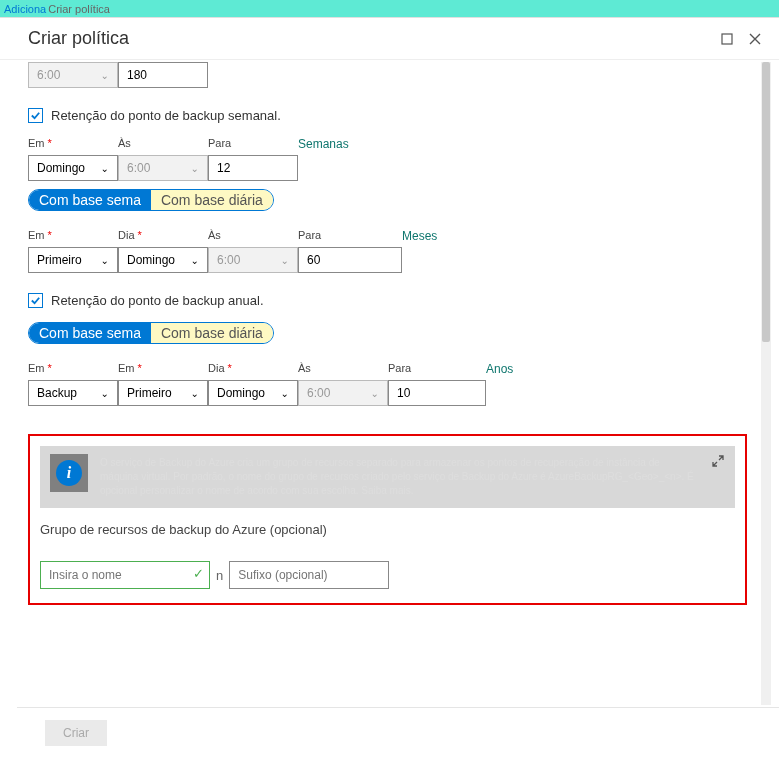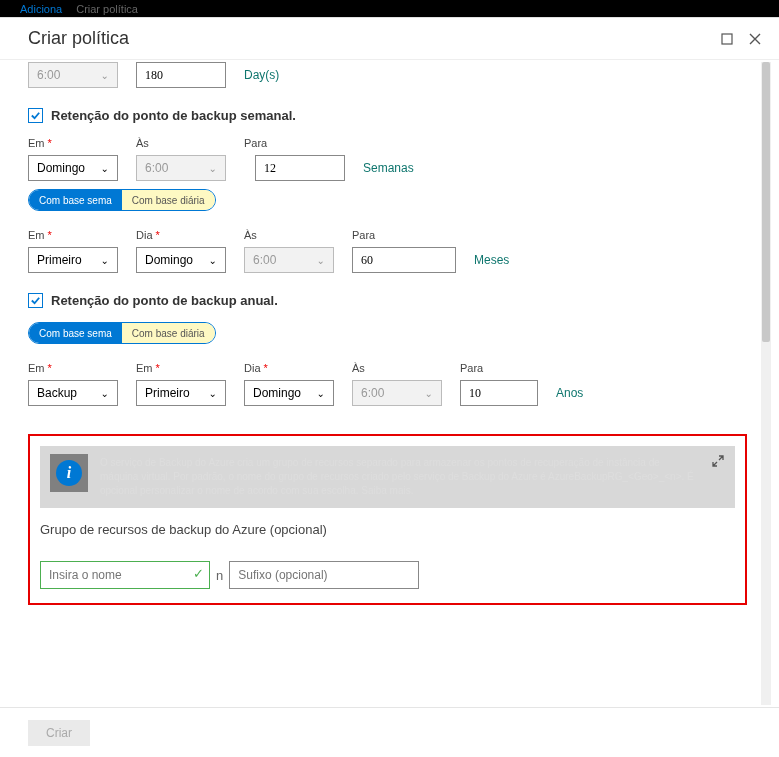--- a/index.html
+++ b/index.html
@@ -1,70 +1,70 @@
 <!DOCTYPE html>
 <html><head>
 <meta charset="utf-8">
 <style>
   * { box-sizing: border-box; margin: 0; padding: 0; font-family: 'Segoe UI', Arial, sans-serif; }
   body { background: #fff; width: 779px; height: 757px; overflow: hidden; position: relative; }
   
-  .tab-bar { height: 18px; background: #000000; border-bottom: 1px solid #e0e0e0; display: flex; align-items: center; padding-left: 20px; font-size: 11px; gap: 12px; }
+  .tab-bar { height: 18px; background: #5eead4; border-bottom: 1px solid #e0e0e0; display: flex; align-items: center; padding-left: 4px; font-size: 11px; }
   .tab-bar .link { color: #0078d4; }
   .tab-bar .current { color: #666; margin-left: 2px; }
   
   .blade-header { height: 42px; display: flex; align-items: center; padding: 0 16px 0 28px; border-bottom: 1px solid #eee; }
   .blade-header h1 { font-size: 18px; font-weight: 400; color: #333; flex: 1; }
   .blade-header .hbtn { width: 16px; height: 16px; margin-left: 12px; cursor: pointer; display: flex; align-items: center; justify-content: center; color: #555; }
   
   .content { position: absolute; top: 60px; left: 0; right: 24px; bottom: 50px; overflow-y: auto; padding: 4px 8px 4px 28px; }
   .scrollbar { position: absolute; right: 8px; top: 62px; width: 10px; bottom: 52px; background: #f0f0f0; }
   .scrollbar .thumb { position: absolute; left: 1px; right: 1px; top: 0; height: 280px; background: #c8c8c8; border-radius: 2px; }
   
-  .row { display: flex; align-items: flex-end; gap: 18px; margin-bottom: 8px; }
+  .row { display: flex; margin-bottom: 8px; }
   .field { display: flex; flex-direction: column; }
   .lbl { font-size: 11px; color: #444; margin-bottom: 6px; }
   .req::after { content: " *"; color: #e00; }
   
   .sel, .txt { height: 26px; border: 1px solid #888; background: #fff; font-size: 12px; padding: 0 8px; position: relative; }
   .sel { display: flex; align-items: center; justify-content: space-between; cursor: pointer; }
   .sel .caret { font-size: 10px; }
   .sel.disabled, .txt.disabled { background: #f2f2f2; color: #999; border-color: #bbb; }
   .txt { display: flex; align-items: center; }
-  input.txt { outline: none; font-family: Liberation Serif, serif; }
+  input.txt { outline: none; }
   
   .unit { font-size: 12px; color: #0f766e; padding-bottom: 6px; }
   
-  .chk-row { display: flex; align-items: flex-start; margin: 20px 0 14px 0; font-weight: bold; }
+  .chk-row { display: flex; align-items: flex-start; margin: 20px 0 14px 0; }
   .chk { width: 15px; height: 15px; border: 1px solid #0078d4; margin-right: 8px; display: flex; align-items: center; justify-content: center; cursor: pointer; }
   .chk svg { width: 11px; height: 11px; }
   .chk-lbl { font-size: 13px; color: #333; }
   
   .pill-row { display: flex; margin: 6px 0 18px 0; }
   .pill-group { display: flex; border: 1px solid #0078d4; border-radius: 14px; overflow: hidden; height: 22px; }
-  .pill { padding: 4px 10px; font-size: 10px; display: flex; align-items: center; cursor: pointer; white-space: nowrap; }
+  .pill { padding: 4px 10px; font-size: 14px; display: flex; align-items: center; cursor: pointer; white-space: nowrap; }
   .pill.active { background: #0078d4; color: #fff; }
   .pill.inactive { background: #fef9c3; color: #555; }
   
   .highlight-box { border: 2px solid #e60000; padding: 10px 10px 14px 10px; margin-top: 28px; }
   .info-banner { background: #d8d8d8; display: flex; padding: 8px 10px; position: relative; margin-bottom: 14px; }
   .info-icon { width: 38px; height: 38px; background: #808080; display: flex; align-items: center; justify-content: center; flex-shrink: 0; }
   .info-icon .circle { width: 26px; height: 26px; border-radius: 50%; background: #0078d4; color: #fff; display: flex; align-items: center; justify-content: center; font-weight: bold; font-size: 16px; font-style: italic; font-family: serif; }
   .info-text { flex: 1; font-size: 10px; color: #ddd; padding: 2px 28px 2px 12px; line-height: 1.4; overflow: hidden; }
   .info-expand { position: absolute; top: 8px; right: 10px; cursor: pointer; color: #555; }
   
   .rg-label { font-size: 13px; color: #444; margin-bottom: 24px; }
   .rg-row { display: flex; align-items: center; gap: 6px; }
   .rg-input { height: 28px; border: 1px solid #888; padding: 0 8px; font-size: 12px; outline: none; }
   .rg-input.ok { border-color: #4caf50; }
   .ok-mark { position: relative; }
   .ok-mark::after { content: "✓"; color: #4caf50; position: absolute; right: 6px; top: 5px; font-size: 13px; }
   .sep { font-size: 13px; color: #666; }
   
-  .footer { position: absolute; left: 0; right: 0; bottom: 0; height: 50px; border-top: 1px solid #e5e5e5; padding: 12px 28px; }
+  .footer { position: absolute; left: 17px; right: 0; bottom: 0; height: 50px; border-top: 1px solid #e5e5e5; padding: 12px 28px; }
   .create-btn { height: 26px; padding: 0 18px; background: #eaeaea; color: #aaa; border: none; font-size: 12px; cursor: pointer; }
 </style>
 </head>
 <body>
 
 <div class="tab-bar">
   <span class="link">Adiciona</span>
   <span class="current">Criar política</span>
 </div>
 
@@ -115,21 +115,21 @@
     </div>
     <div class="field">
       <span class="lbl">Às</span>
       <div class="sel disabled" style="width:90px">
         <span>6:00</span>
           <span class="caret">⌄</span>
       </div>
     </div>
     <div class="field">
       <span class="lbl">Para</span>
-      <input class="txt" style="width: 90px; margin-left: 11px;" value="12">
+      <input class="txt" style="width: 90px;" value="12">
     </div>
     <div class="unit">Semanas</div>
   </div>
 
   <div class="pill-row">
     <div class="pill-group">
       <div class="pill active">Com base sema</div>
       <div class="pill inactive">Com base diária</div>
     </div>
   </div>
@@ -200,21 +200,21 @@
     </div>
     <div class="field">
       <span class="lbl">Às</span>
       <div class="sel disabled" style="width:90px">
         <span>6:00</span>
           <span class="caret">⌄</span>
       </div>
     </div>
     <div class="field">
       <span class="lbl">Para</span>
-      <input class="txt" style="width: 78px;" value="10">
+      <input class="txt" style="width: 98px;" value="10">
     </div>
     <div class="unit">Anos</div>
   </div>
 
   <div class="highlight-box">
     <div class="info-banner">
       <div class="info-icon">
           <div class="circle">i</div>
         </div>
       <div class="info-text">O serviço de Backup do Azure cria um grupo de recursos separado para armazenar os pontos de recuperação de instância de máquina virtual. Por padrão, o nome do grupo de recursos criado pelo serviço de Backup do Azure é AzureBackupRG_&lt;Geo&gt;_&lt;n&gt;. É opcional personalizar o nome de acordo com sua escolha. Saiba mais.</div>
@@ -223,21 +223,21 @@
             <path d="M2 8 L2 12 L6 12 M12 6 L12 2 L8 2 M2 12 L6 8 M12 2 L8 6" stroke="#555" fill="none" stroke-width="1.3"></path>
           </svg>
       </div>
     </div>
     <div class="rg-label">Grupo de recursos de backup do Azure (opcional)</div>
     <div class="rg-row">
       <span class="ok-mark">
         <input class="rg-input ok" style="width: 170px; padding-right: 22px;" placeholder="Insira o nome">
       </span>
       <span class="sep">n</span>
-      <input class="rg-input" style="width: 190px;" placeholder="Sufixo (opcional)">
+      <input class="rg-input" style="width: 160px;" placeholder="Sufixo (opcional)">
     </div>
   </div>
 
 </div>
 
 <div class="scrollbar">
   <div class="thumb"></div>
 </div>
 
 <div class="footer">

